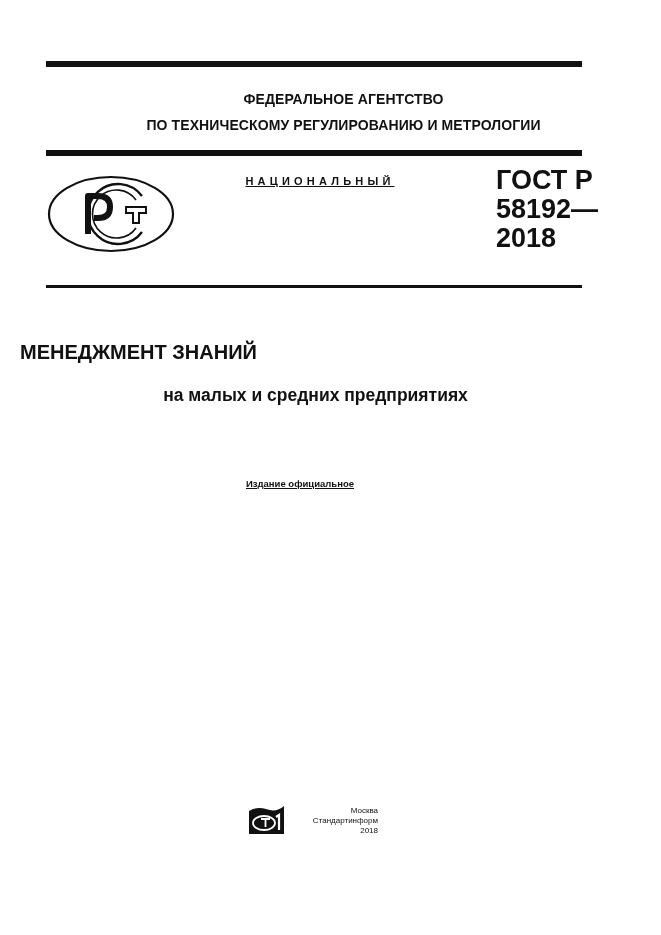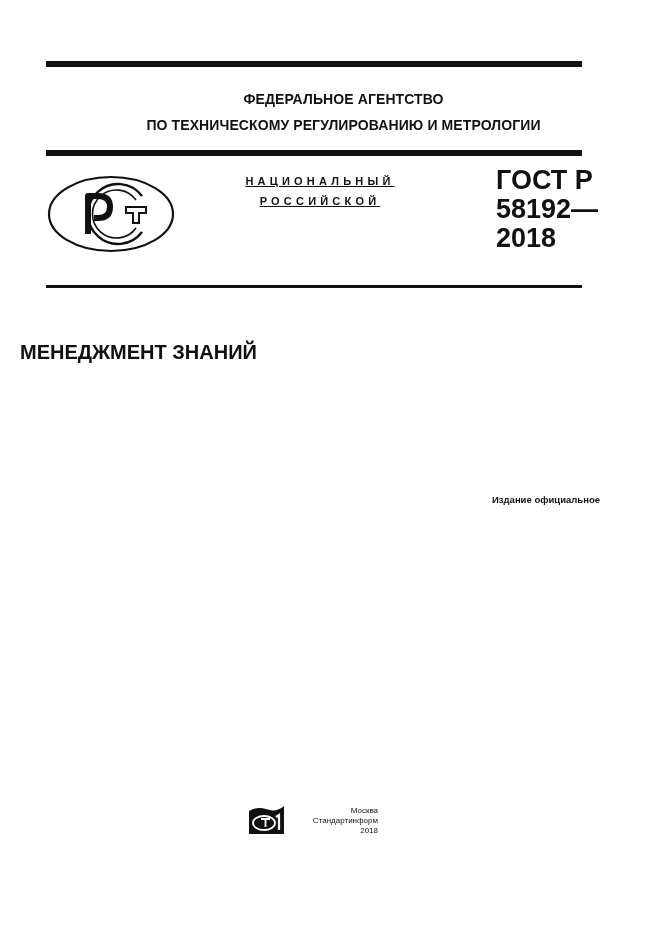--- a/index.html
+++ b/index.html
@@ -19,21 +19,21 @@
   .logo { position: absolute; left: 46px; top: 174px; width: 130px; height: 80px; }
 
   .natstd { position: absolute; left: 230px; top: 172px; width: 180px; text-align: center; font-weight: bold; font-size: 11px; letter-spacing: 4.2px; line-height: 19.5px; }
   .natstd div { white-space: nowrap; text-decoration: underline; }
 
   .gost { position: absolute; left: 496px; top: 166px; font-weight: bold; font-size: 27px; line-height: 29px; }
   .gost div { white-space: nowrap; }
 
   .title { position: absolute; left: 0; width: 661px; top: 341px; font-weight: bold; font-size: 20px; margin-left: 20px; }
   .subtitle { position: absolute; left: 0; width: 631px; top: 384px; text-align: center; font-weight: bold; font-size: 17.5px; line-height: 22px; }
-  .edition { position: absolute; left: 0; width: 600px; top: 494px; text-align: right; font-weight: bold; font-size: 9.5px; }
+  .edition { position: absolute; left: 0; width: 600px; top: 478px; text-align: center; font-weight: bold; font-size: 9.5px; text-decoration: underline; }
 
   .pub-logo { position: absolute; left: 248px; top: 805px; width: 38px; height: 30px; }
   .pub-text { position: absolute; left: 296px; top: 806px; width: 82px; text-align: right; font-weight: normal; font-size: 8px; line-height: 10px; }
 </style>
 </head>
 <body>
 
 <div class="rule rule-1"></div>
 
 <div class="agency agency-1">ФЕДЕРАЛЬНОЕ АГЕНТСТВО</div>
@@ -49,34 +49,34 @@
     <path d="M 90 26 A 24 24 0 1 0 90 54" fill="none" stroke="#111" stroke-width="1.6"></path>
 
     <path d="M 42 60 L 42 22 L 52 22 Q 64 22 64 33 Q 64 44 52 44 L 48 44" fill="none" stroke="#111" stroke-width="6" stroke-linejoin="round"></path>
 
     <path d="M 80 33 L 100 33 L 100 39 L 93 39 L 93 49 L 87 49 L 87 39 L 80 39 Z" fill="none" stroke="#111" stroke-width="2"></path>
   </svg>
 </div>
 
 <div class="natstd">
   <div>НАЦИОНАЛЬНЫЙ</div>
-  <div>РОССИЙСКОЙ</div>
 </div>
 
 <div class="gost">
   <div>ГОСТ Р</div>
   <div>58192—</div>
   <div>2018</div>
 </div>
 
 <div class="rule rule-3"></div>
 
 <div class="title">МЕНЕДЖМЕНТ ЗНАНИЙ</div>
 
 <div class="subtitle">
+  <div>на малых и средних предприятиях</div>
 </div>
 
 <div class="edition">Издание официальное</div>
 
 <div class="pub-logo">
   <svg width="38" height="30" viewBox="0 0 38 30">
     <path d="M 1 6 L 1 29 L 36 29 L 36 1 Q 28 8 18 4 Q 9 1 1 6 Z" fill="#111"></path>
     <ellipse cx="16" cy="18" rx="11" ry="7" fill="none" stroke="#fff" stroke-width="1.8"></ellipse>
     <path d="M 13 14 L 22 14 M 17.5 14 L 17.5 22" stroke="#fff" stroke-width="1.8"></path>
     <path d="M 28 12 L 31 10 L 31 25" stroke="#fff" stroke-width="2.2" fill="none"></path>

